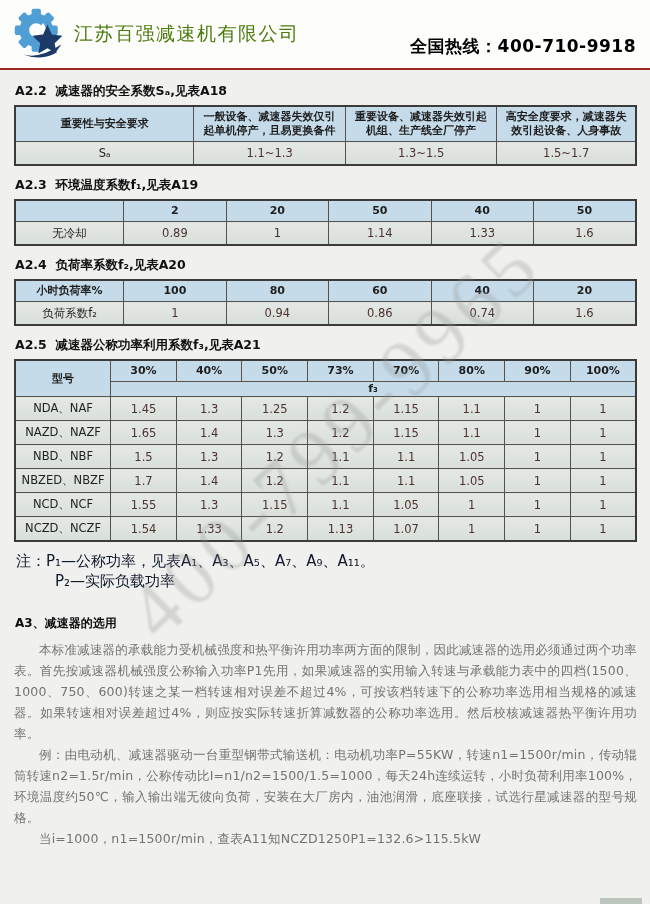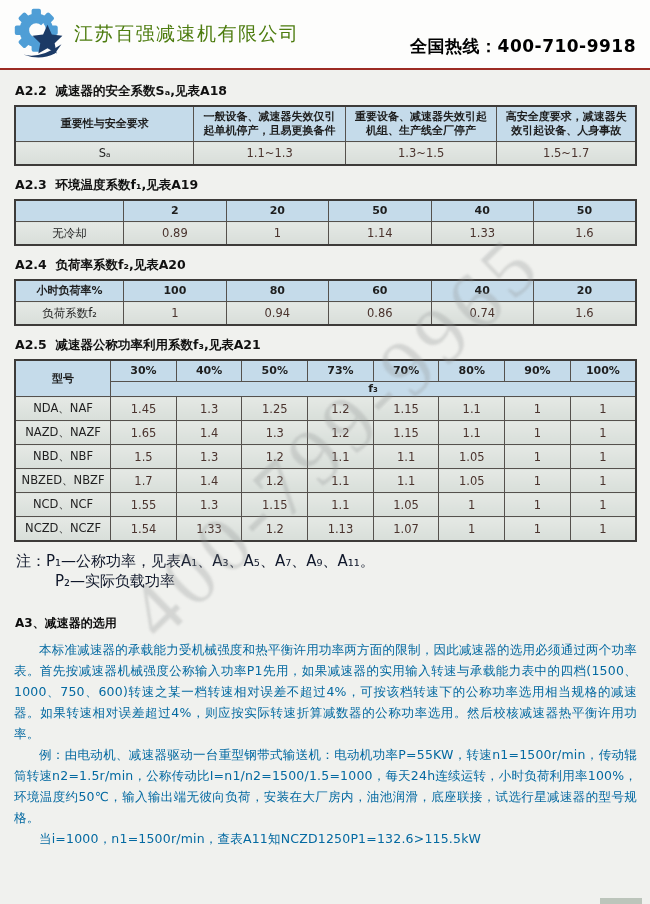--- a/index.html
+++ b/index.html
@@ -31,21 +31,21 @@
     background:linear-gradient(#e5e9e5,#d8ded9);
     font-size:11.5px;color:#4a332d;height:20px;padding:1px 3px;
   }
   tbody td.rowlabel{color:#1f1f1f;margin-top:26px;}
   .tbl21 thead th.subhead{padding:1px 2px;line-height:12px;font-weight:bold;}
   .tbl21 tbody td{height:21px;}
   
   .note{font-size:15px;color:#0f172a;line-height:20px;margin:9px 0 0 2px;}
   .note-l2{margin-left:2.6em;}
   .a3-h{font-size:12px;font-weight:bold;color:#0d0d0d;margin:24px 0 7px 1px;}
-  .para{font-size:12.5px;color:#0369a1;line-height:21px;margin:0;text-indent:2em;
+  .para{font-size:12.5px;color:#737373;line-height:21px;margin:0;text-indent:2em;
     letter-spacing:.2px;text-align:justify;}
   
   .watermark{
     position:absolute;left:-45px;top:392px;width:760px;z-index:3;
     text-align:center;pointer-events:none;
     font-family:"Liberation Serif","DejaVu Serif",serif;
     font-size:80px;letter-spacing:7px;color:rgba(145,148,150,0.30);
     transform:rotate(-44deg);filter:blur(1px);white-space:nowrap;
   }
   .corner-artifact{

